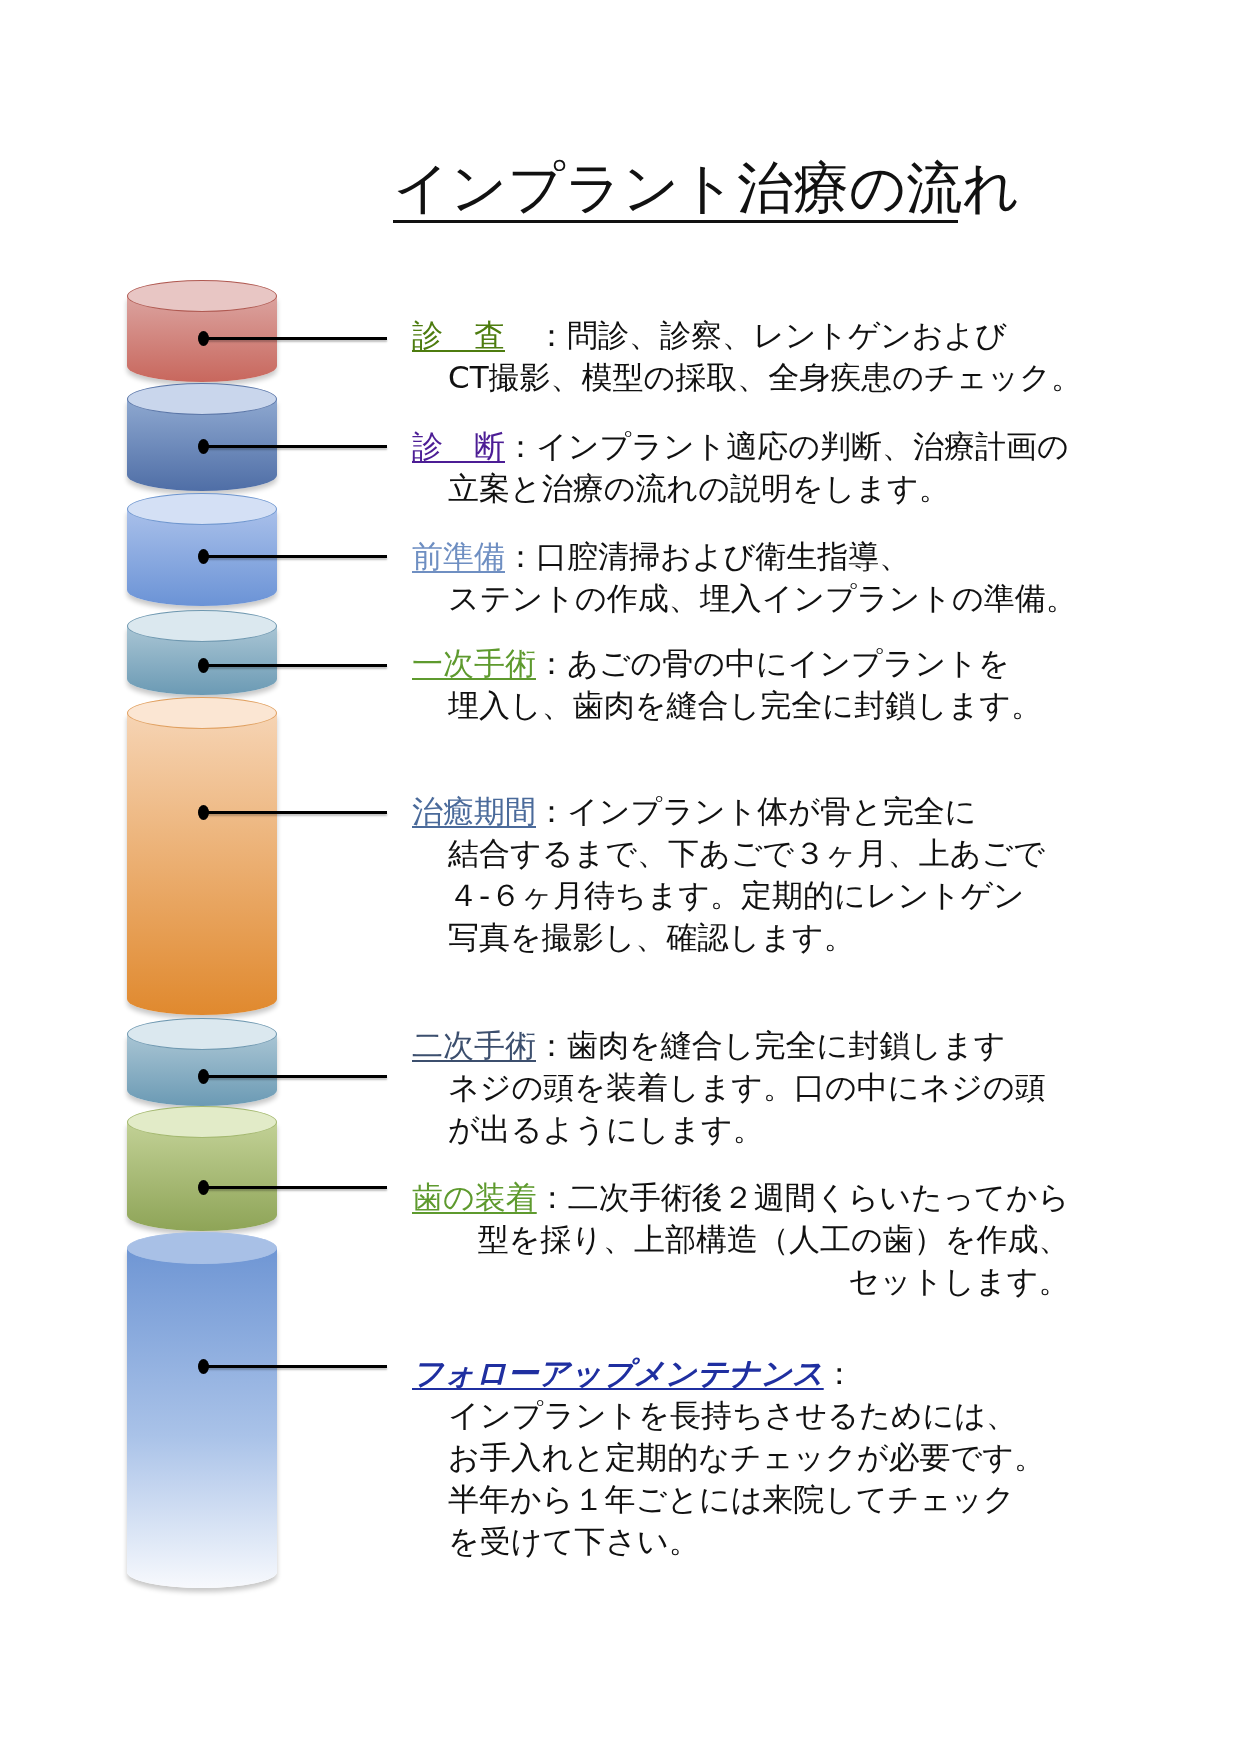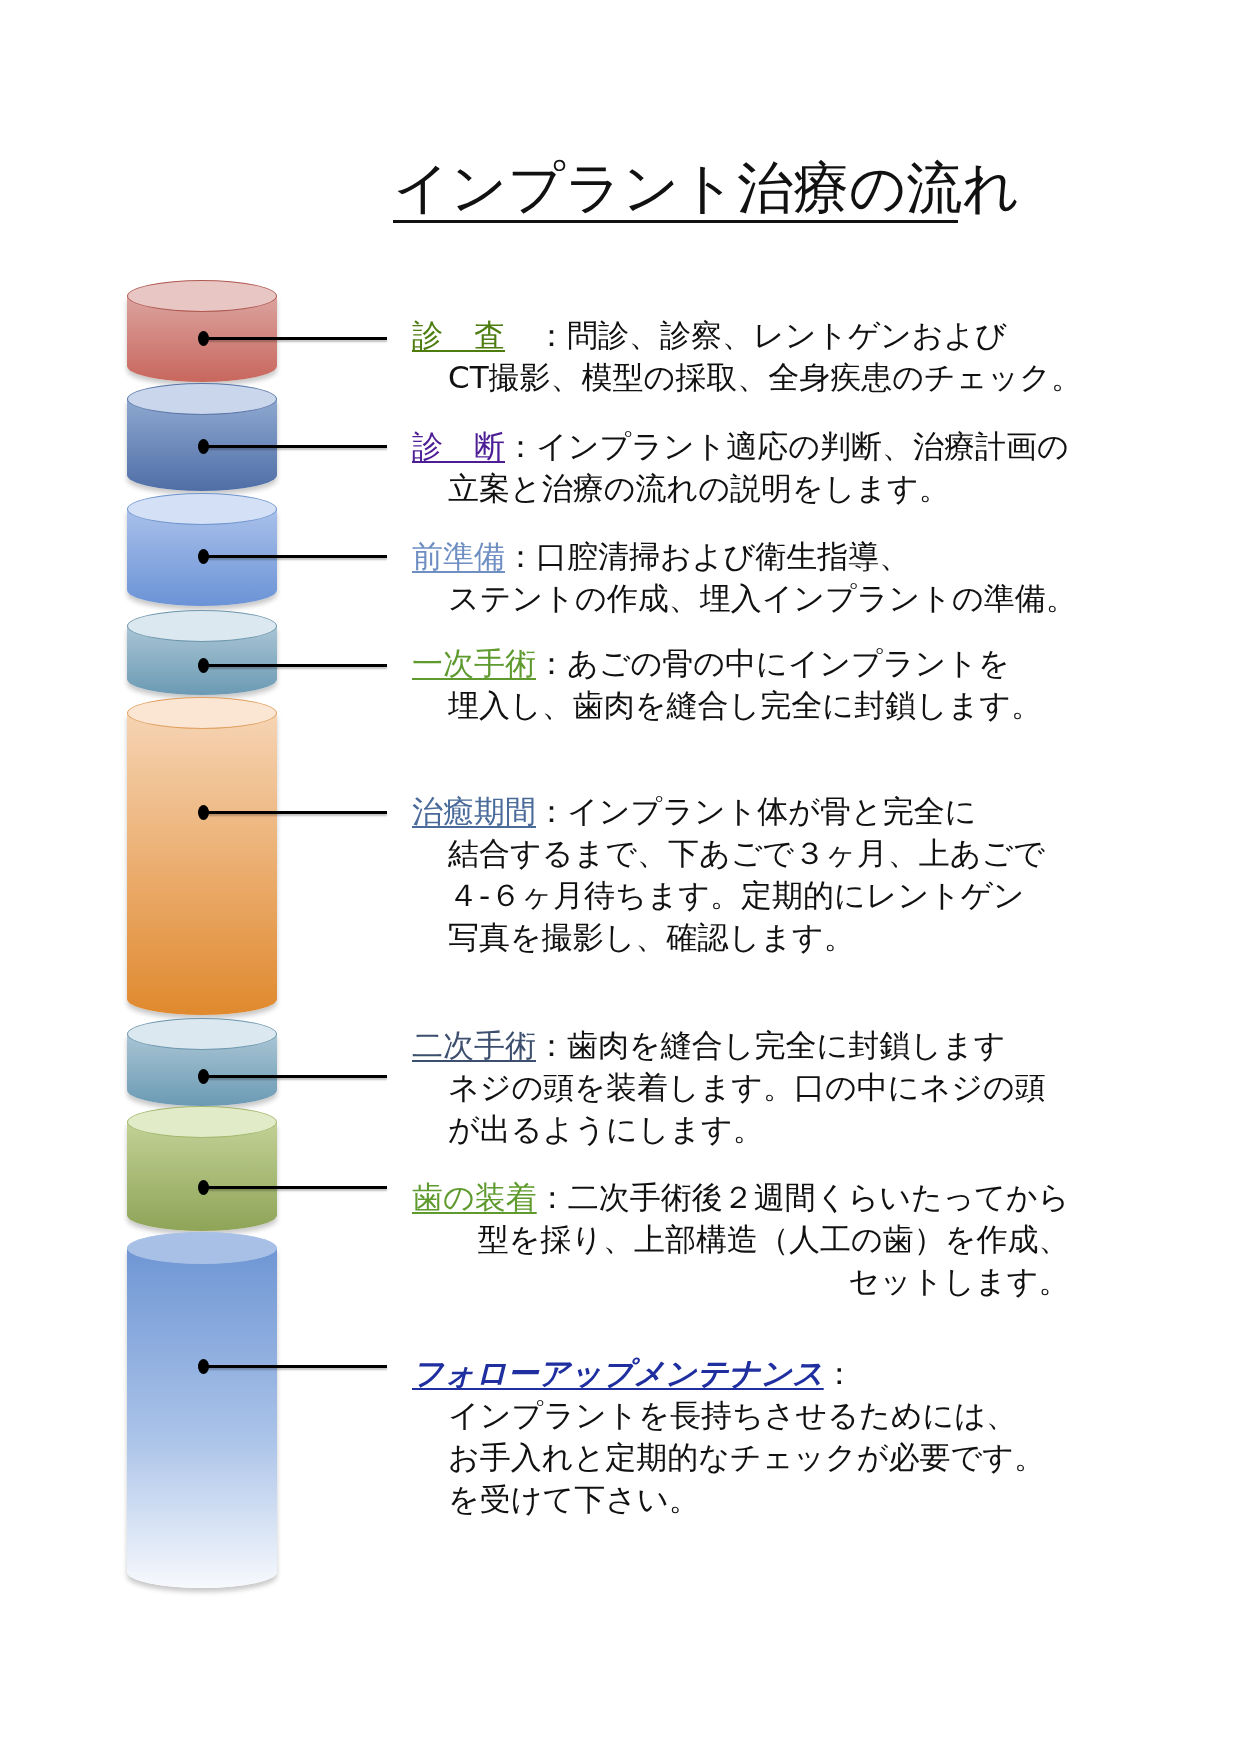--- a/index.html
+++ b/index.html
@@ -110,14 +110,15 @@
 <div class="step" style="top:1176px;text-align:right;">
   <span class="head" style="color:#5e9a2e;">歯の装着</span><span>：</span><span>二次手術後２週間くらいたってから</span>
   <span class="desc-line">型を採り、上部構造（人工の歯）を作成、</span>
   <span class="desc-line">セットします。</span>
 </div>
 
 <div class="step" style="top:1352px;">
   <span class="head" style="color:#1f2fa0;font-weight:bold;font-style:italic;">フォローアップメンテナンス</span><span>：</span>
   <span class="desc-line">インプラントを長持ちさせるためには、</span>
   <span class="desc-line">お手入れと定期的なチェックが必要です。</span>
+  <span class="desc-line">半年から１年ごとには来院してチェック</span>
   <span class="desc-line">を受けて下さい。</span>
 </div>
 
 </body></html>

